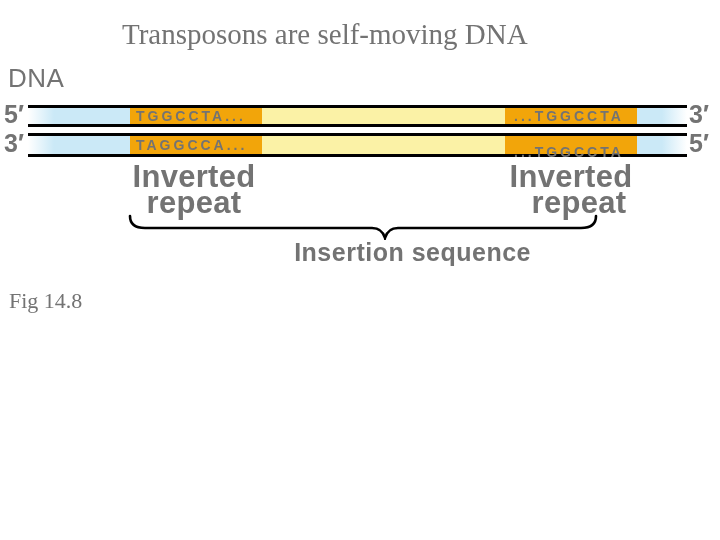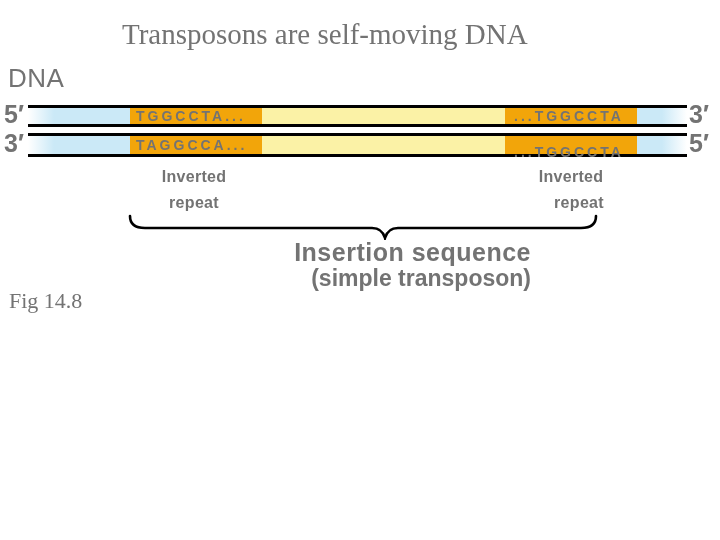--- a/index.html
+++ b/index.html
@@ -81,21 +81,21 @@
   }
   .end-label.tl { left: 4px;   top: 102px; }
   .end-label.bl { left: 4px;   top: 131px; }
   .end-label.tr { left: 689px; top: 102px; }
   .end-label.br { left: 689px; top: 131px; }
 
   
   .region-label {
     position: absolute;
     top: 164px;
-    font-size: 16px;
+    font-size: 31px;
     font-weight: bold;
     line-height: 26px;
     text-align: center;
     letter-spacing: 0.3px;
   }
   .region-label.left  { left: 128px; width: 132px; }
   .region-label.mid   { left: 262px; width: 244px; }
   .region-label.right { left: 505px; width: 132px; }
   .region-label.right .line2 { position: relative; left: 8px; }
 
@@ -145,18 +145,17 @@
     <div class="line1">Inverted</div>
     <div class="line2">repeat</div>
   </div>
 
   <svg class="brace-svg" viewBox="0 0 470 26">
     <path d="M 2 2 C 2 10 7 14 17 14 L 244 14 C 251 14 255 17 257 24 C 259 17 263 14 270 14 L 453 14 C 463 14 468 10 468 2" fill="none" stroke="#000" stroke-width="2.6" stroke-linecap="round"></path>
   </svg>
 
   <div class="brace-caption">
     <div class="line1">Insertion sequence</div>
-    <div class="line2">(simple transposon)</div>
   </div>
 
   <div class="fig-caption">Fig 14.8</div>
 
 </div>
 
 </body></html>

